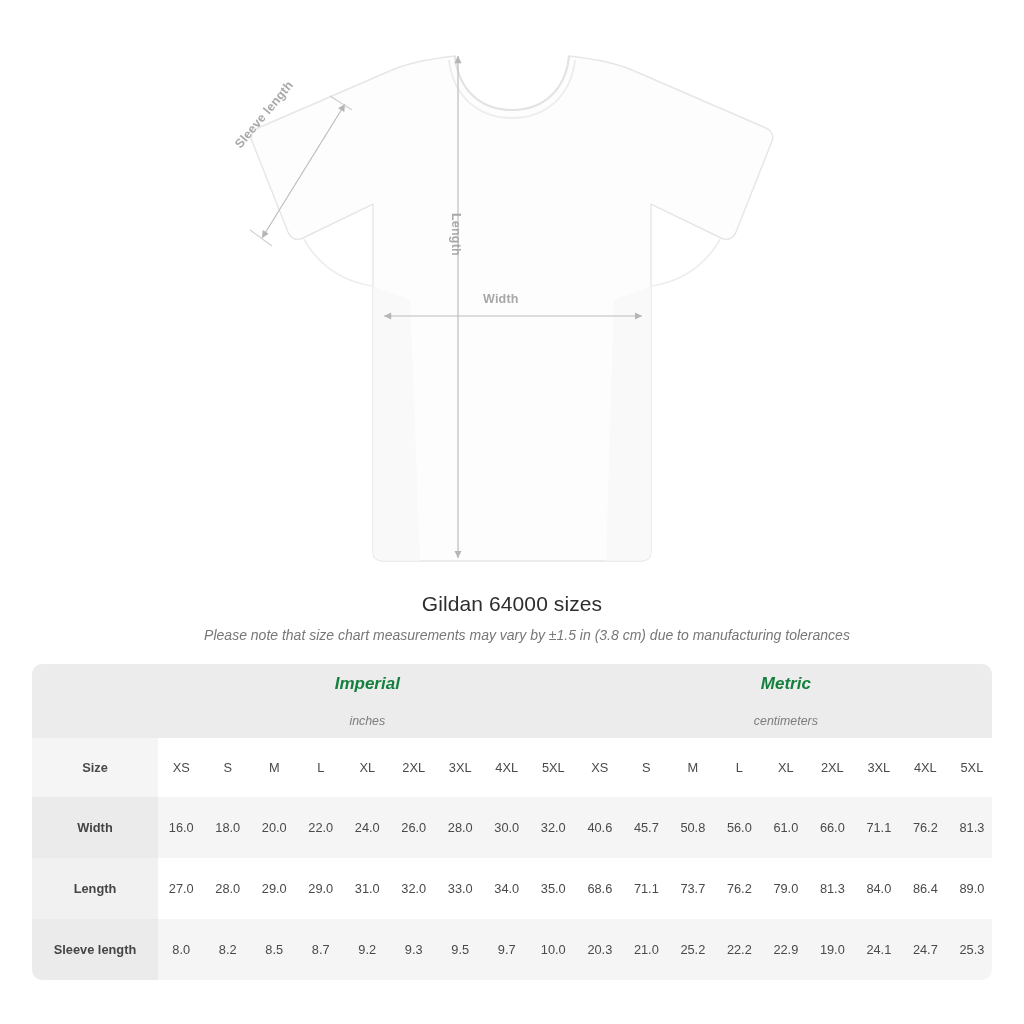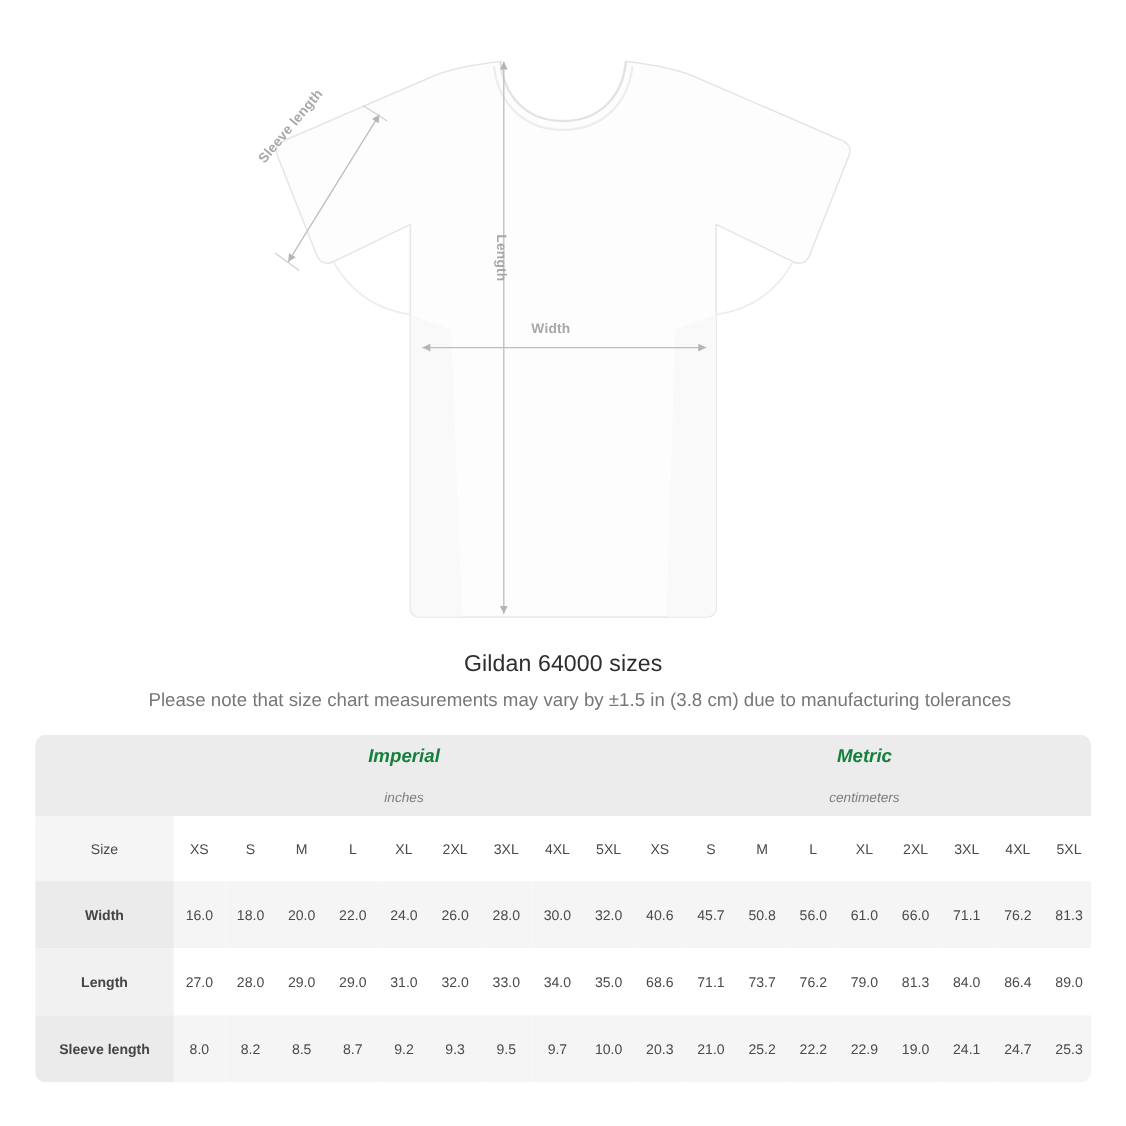--- a/index.html
+++ b/index.html
@@ -65,21 +65,22 @@
     margin-top: 12px;
   }
   .chart-title {
     font-size: 21px;
     font-weight: normal;
     color: #2e2e2e;
     letter-spacing: 0.1px;
   }
   .chart-note {
     margin-top: 11px;
-    font-size: 17px;
+    font-size: 14px;
+    font-style: italic;
     color: #777777;
     padding-left: 30px;
   }
 
   
   .table-wrap {
     margin: 21px 32px 0 32px;
     border-radius: 10px;
     overflow: hidden;
   }
@@ -123,21 +124,21 @@
   
   .size-row td {
     background: #ffffff;
     height: 57px;
     font-weight: bold;
     color: #4a4a4a;
     font-size: 12.8px;
   }
   .size-row td.rowhead {
     background: #f5f5f5;
-    font-weight: normal;
+    font-weight: bold;
     text-align: center;
   }
 
   
   .data-row td {
     height: 59px;
   }
   .data-row td.rowhead {
     background: #ececec;
     font-weight: bold;

